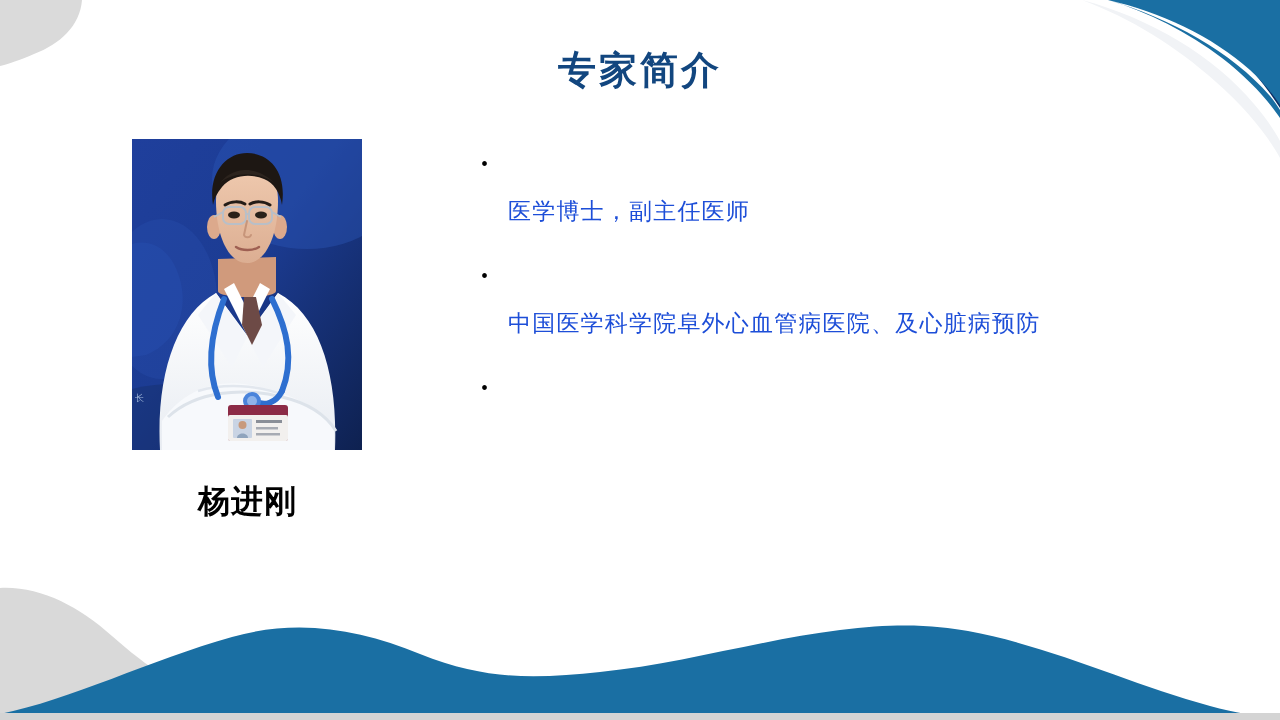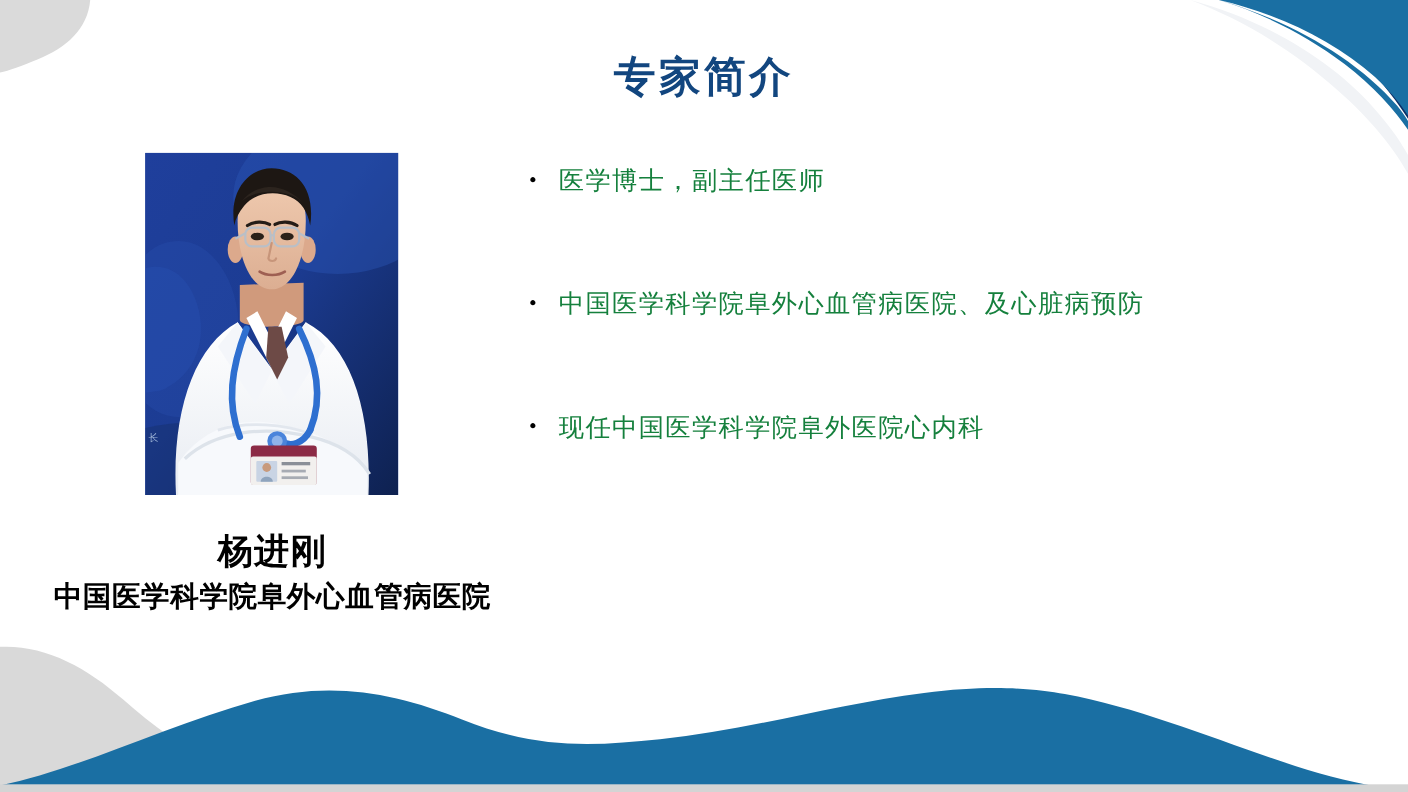--- a/index.html
+++ b/index.html
@@ -101,26 +101,27 @@
     width: 38px;
     flex: 0 0 38px;
     font-size: 20px;
     line-height: 32px;
     color: #000000;
     text-align: left;
     padding-left: 11px;
     box-sizing: border-box;
   }
   .bullet-text {
-    font-family: Liberation Serif, serif;
+    font-family: Liberation Mono, monospace;
     font-size: 23px;
     line-height: 34px;
-    color: #15803d;
+    color: #1d4ed8;
     letter-spacing: 1.2px;
     white-space: nowrap;
+    margin-top: 48px;
   }
 </style>
 </head>
 <body>
 
 <div id="slide">
 
   <svg class="deco-svg" viewBox="0 0 1280 720" preserveAspectRatio="none" xmlns="http://www.w3.org/2000/svg">
 
     <path d="M0,0 L82,0 C80,26 60,44 34,54 C20,60 8,64 0,66 Z" fill="#dadada"></path>
@@ -229,35 +230,33 @@
 
       <path d="M115,82 L112,96 C113,99 118,99 119,96" fill="none" stroke="#c7957a" stroke-width="2" stroke-linecap="round"></path>
       <path d="M104,108 C110,112 121,112 127,108" fill="none" stroke="#9e5f52" stroke-width="2.4" stroke-linecap="round"></path>
 
       <text x="3" y="262" fill="#9fb6d8" font-size="9" font-family="DejaVu Sans, sans-serif">长</text>
     </svg>
   </div>
 
   <div id="caption">
     <div class="name">杨进刚</div>
-    <div class="org">中国医学科学院阜外心血管病医院</div>
   </div>
 
   <div id="bullets">
 
     <div class="bullet-row">
       <span class="bullet-marker">•</span>
       <span class="bullet-text">医学博士，副主任医师</span>
     </div>
 
     <div class="bullet-row">
       <span class="bullet-marker">•</span>
       <span class="bullet-text">中国医学科学院阜外心血管病医院、及心脏病预防</span>
     </div>
 
     <div class="bullet-row">
       <span class="bullet-marker">•</span>
-      <span class="bullet-text">现任中国医学科学院阜外医院心内科</span>
     </div>
 
   </div>
 
 </div>
 
 </body></html>

